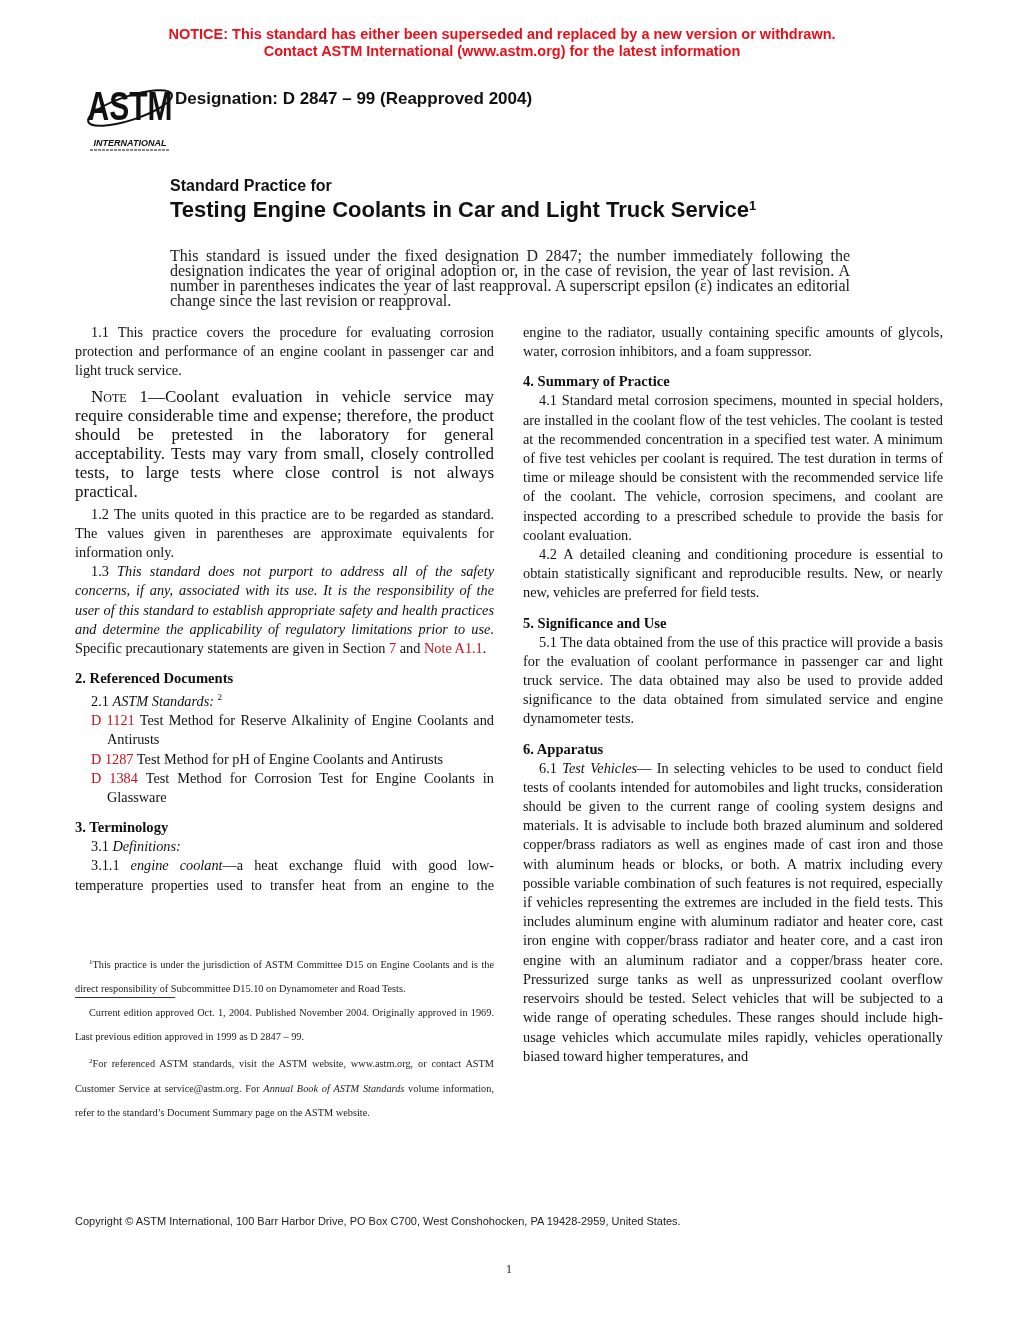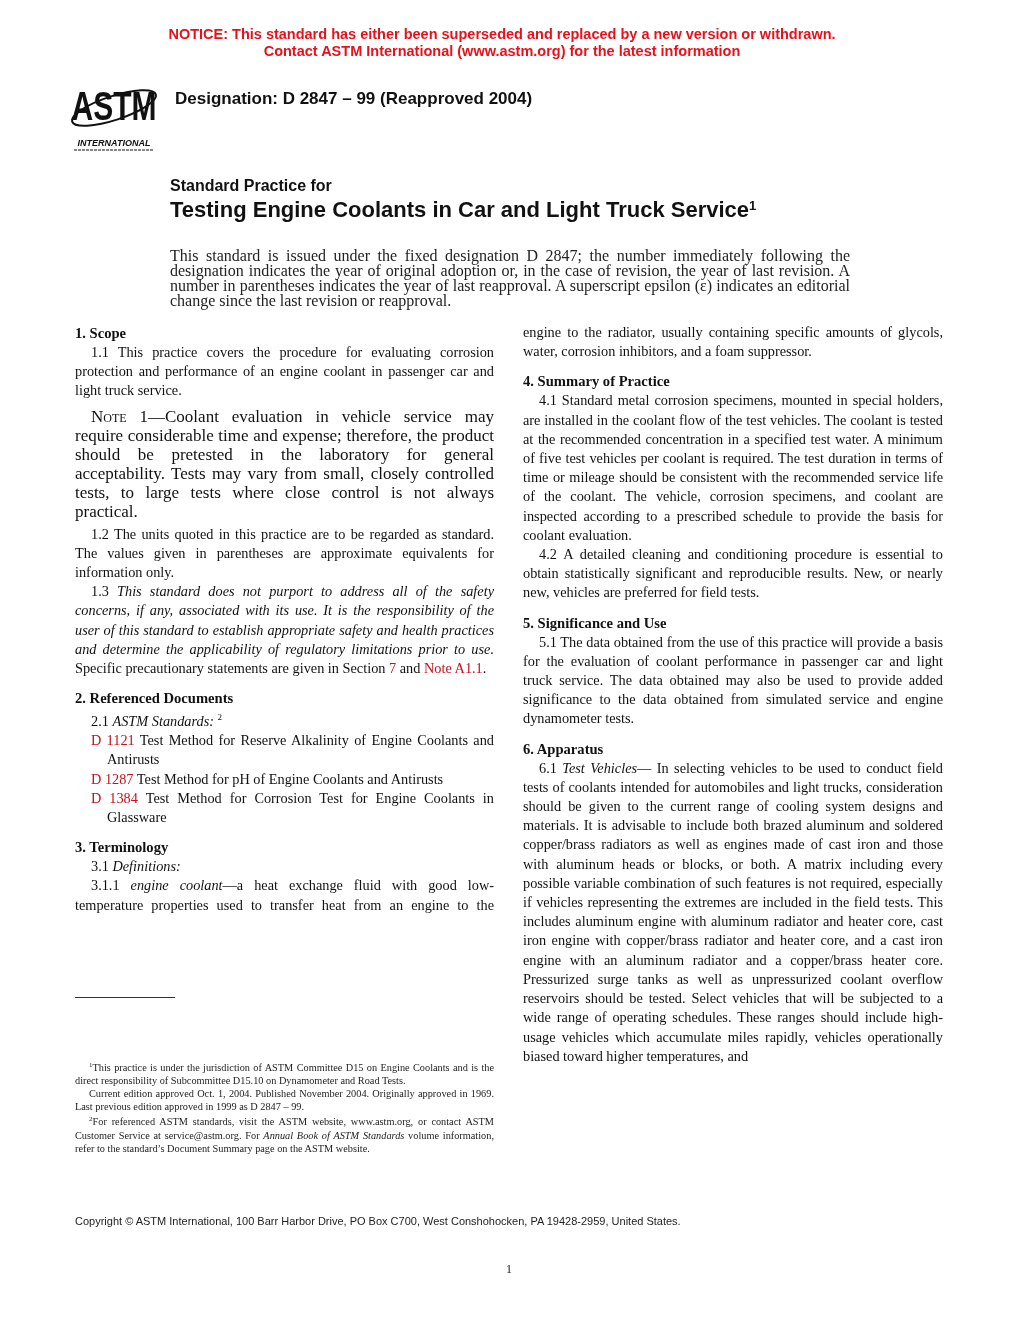--- a/index.html
+++ b/index.html
@@ -2,21 +2,21 @@
 <html><head>
 <meta charset="utf-8">
 <style>
   html, body { margin: 0; padding: 0; background: #ffffff; }
   body { width: 1020px; height: 1320px; position: relative; overflow: hidden; color: #111; }
   .sans { font-family: "Liberation Sans", "DejaVu Sans", sans-serif; }
   .serif { font-family: "Liberation Serif", "DejaVu Serif", serif; }
 
   .notice { position: absolute; top: 26px; left: 0; width: 1004px; text-align: center; color: #e8101a; font-weight: bold; font-size: 14.5px; line-height: 17px; }
 
-  .logo { position: absolute; left: 66px; top: 74px; width: 96px; height: 78px; }
+  .logo { position: absolute; left: 82px; top: 74px; width: 96px; height: 78px; }
   .designation { position: absolute; left: 175px; top: 89px; font-size: 17px; font-weight: bold; color: #111; text-align: right; }
 
   .title-block { position: absolute; left: 170px; top: 175px; }
   .title-l1 { font-size: 16px; font-weight: bold; line-height: 22px; }
   .title-l2 { font-size: 22px; font-weight: bold; line-height: 26px; }
   .title-l2 sup { font-size: 13px; vertical-align: top; position: relative; top: -4px; }
 
   .issued { position: absolute; left: 170px; top: 248px; width: 680px; font-size: 16px; line-height: 15px; text-align: justify; color: #222; }
 
   .col { position: absolute; font-size: 14.3px; line-height: 19.2px; text-align: justify; }
@@ -26,21 +26,21 @@
   .indent { text-indent: 16px; }
   h2 { font-size: 14.6px; font-weight: bold; margin: 0; line-height: 20px; }
   h2.sp { margin-top: 10px; }
   .note { font-size: 17px; line-height: 19px; margin: 6px 0 0 0 !important; }
   .note .sc { font-variant: small-caps; }
   .ref { padding-left: 16px; text-indent: -16px; margin-left: 16px !important; }
   .red { color: #c4111b; }
   .mt4 { margin-top: 4px !important; }
 
   .fn-rule { position: absolute; left: 75px; top: 997px; width: 100px; border-top: 1px solid #333; }
-  .footnotes { position: absolute; left: 75px; top: 1059px; width: 419px; font-size: 10.3px; line-height: 13px; text-align: justify; color: #222; }
+  .footnotes { position: absolute; left: 75px; top: 950px; width: 419px; font-size: 10.3px; line-height: 24px; text-align: justify; color: #222; }
   .footnotes p { margin: 0; text-indent: 14px; }
   .footnotes sup { font-size: 7px; }
 
   .copyright { position: absolute; left: 75px; top: 1215px; font-size: 11px; color: #222; }
   .pagenum { position: absolute; left: 506px; top: 1262px; font-size: 12px; color: #222; }
 </style>
 </head>
 <body>
 
 <div class="notice sans">
@@ -60,21 +60,20 @@
 <div class="designation sans">Designation: D 2847 – 99 (Reapproved 2004)</div>
 
 <div class="title-block sans">
   <div class="title-l1">Standard Practice for</div>
   <div class="title-l2"><span>Testing Engine Coolants in Car and Light Truck Service</span><sup>1</sup></div>
 </div>
 
 <div class="issued serif">This standard is issued under the fixed designation D 2847; the number immediately following the designation indicates the year of original adoption or, in the case of revision, the year of last revision. A number in parentheses indicates the year of last reapproval. A superscript epsilon (ε) indicates an editorial change since the last revision or reapproval.</div>
 
 <div class="col col-left serif">
-  <h2>1.  Scope</h2>
   <p class="indent">1.1  This practice covers the procedure for evaluating corrosion protection and performance of an engine coolant in passenger car and light truck service.</p>
   <p class="note indent"><span class="sc">Note 1</span><span>—Coolant evaluation in vehicle service may require considerable time and expense; therefore, the product should be pretested in the laboratory for general acceptability. Tests may vary from small, closely controlled tests, to large tests where close control is not always practical.</span></p>
   <p class="indent mt4">1.2  The units quoted in this practice are to be regarded as standard. The values given in parentheses are approximate equivalents for information only.</p>
   <p class="indent"><span>1.3 </span><i>This standard does not purport to address all of the safety concerns, if any, associated with its use. It is the responsibility of the user of this standard to establish appropriate safety and health practices and determine the applicability of regulatory limitations prior to use.</i><span> Specific precautionary statements are given in Section </span><span class="red">7</span><span> and </span><span class="red">Note A1.1</span><span>.</span></p>
 
   <h2 class="sp">2.  Referenced Documents</h2>
   <p class="indent"><span>2.1 </span><i>ASTM Standards:</i> <sup style="font-size:9px">2</sup></p>
   <p class="ref"><span class="red">D 1121</span> <span>Test Method for Reserve Alkalinity of Engine Coolants and Antirusts</span></p>
   <p class="ref"><span class="red">D 1287</span> <span>Test Method for pH of Engine Coolants and Antirusts</span></p>
   <p class="ref"><span class="red">D 1384</span> <span>Test Method for Corrosion Test for Engine Coolants in Glassware</span></p>

